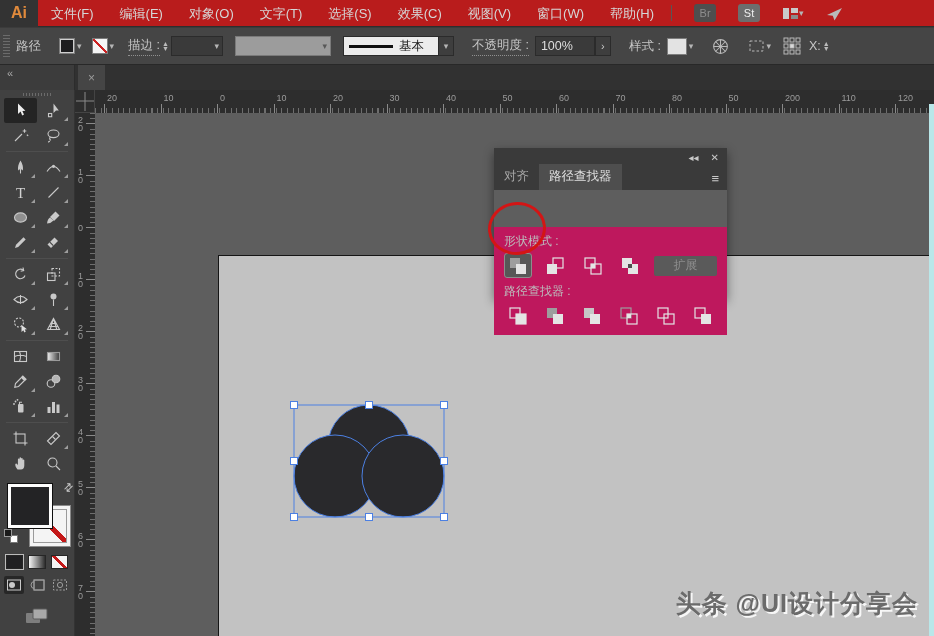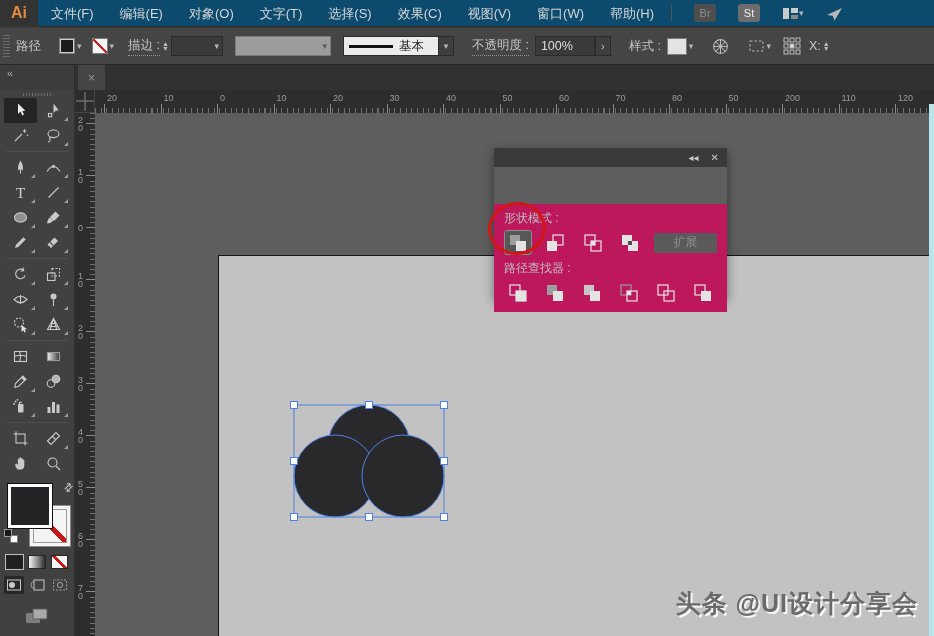--- a/index.html
+++ b/index.html
@@ -4,21 +4,21 @@
 <style>
   * { margin:0; padding:0; box-sizing:border-box; }
   html,body { background:#222; }
   body { font-family:"Liberation Sans", sans-serif; }
   #root {
     position:relative; width:934px; height:636px; overflow:hidden;
     background:#3b3b3b; color:#cfcfcf; font-size:13px;
   }
   
   #menubar { position:absolute; left:0; top:0; width:934px; height:27px;
-    background:#0c4a6e; border-bottom:1px solid #2e2e2e; display:flex; align-items:center; }
+    background:#b91c1c; border-bottom:1px solid #2e2e2e; display:flex; align-items:center; }
   #ai-logo { width:38px; height:27px; display:flex; align-items:center; justify-content:center;
     color:#e08a3c; font-weight:bold; font-size:16px; background:#333; }
   .mi { padding:0 13px; color:#d6d6d6; font-size:13px; line-height:27px; cursor:default; }
   #mb-right { margin-left:4px; display:flex; align-items:center; gap:22px; }
   .vsep { width:1px; height:16px; background:#565656; }
   .badge { width:22px; height:18px; border-radius:3px; font-size:11px; display:flex;
     align-items:center; justify-content:center; }
   .badge.br { background:#4e4e4e; color:#8e8e8e; }
   .badge.st { background:#6d6d6d; color:#efefef; }
   .chev { color:#b5b5b5; font-size:9px; }
@@ -593,20 +593,25 @@
     </g>
   </svg>
 
   <div id="cyan-strip"></div>
 
   <div id="panel">
     <div id="panel-head">
       <span>◂◂</span>
       <span>✕</span>
     </div>
+    <div id="panel-tabs">
+      <span class="ptab">对齐</span>
+      <span class="ptab active">路径查找器</span>
+      <span id="panel-menu">≡</span>
+    </div>
     <div id="panel-body">
       <div class="plabel">形状模式 :</div>
       <div class="prow" id="shape-mode-row">
         <button class="pficon framed">
             <svg width="20" height="20" viewBox="0 0 20 20" fill="none">
               <rect x="2" y="2" width="10" height="10" fill="#9d9d9d"></rect>
               <rect x="8" y="8" width="10" height="10" fill="#e4e4e4"></rect>
             </svg>
           </button>
           <button class="pficon">

